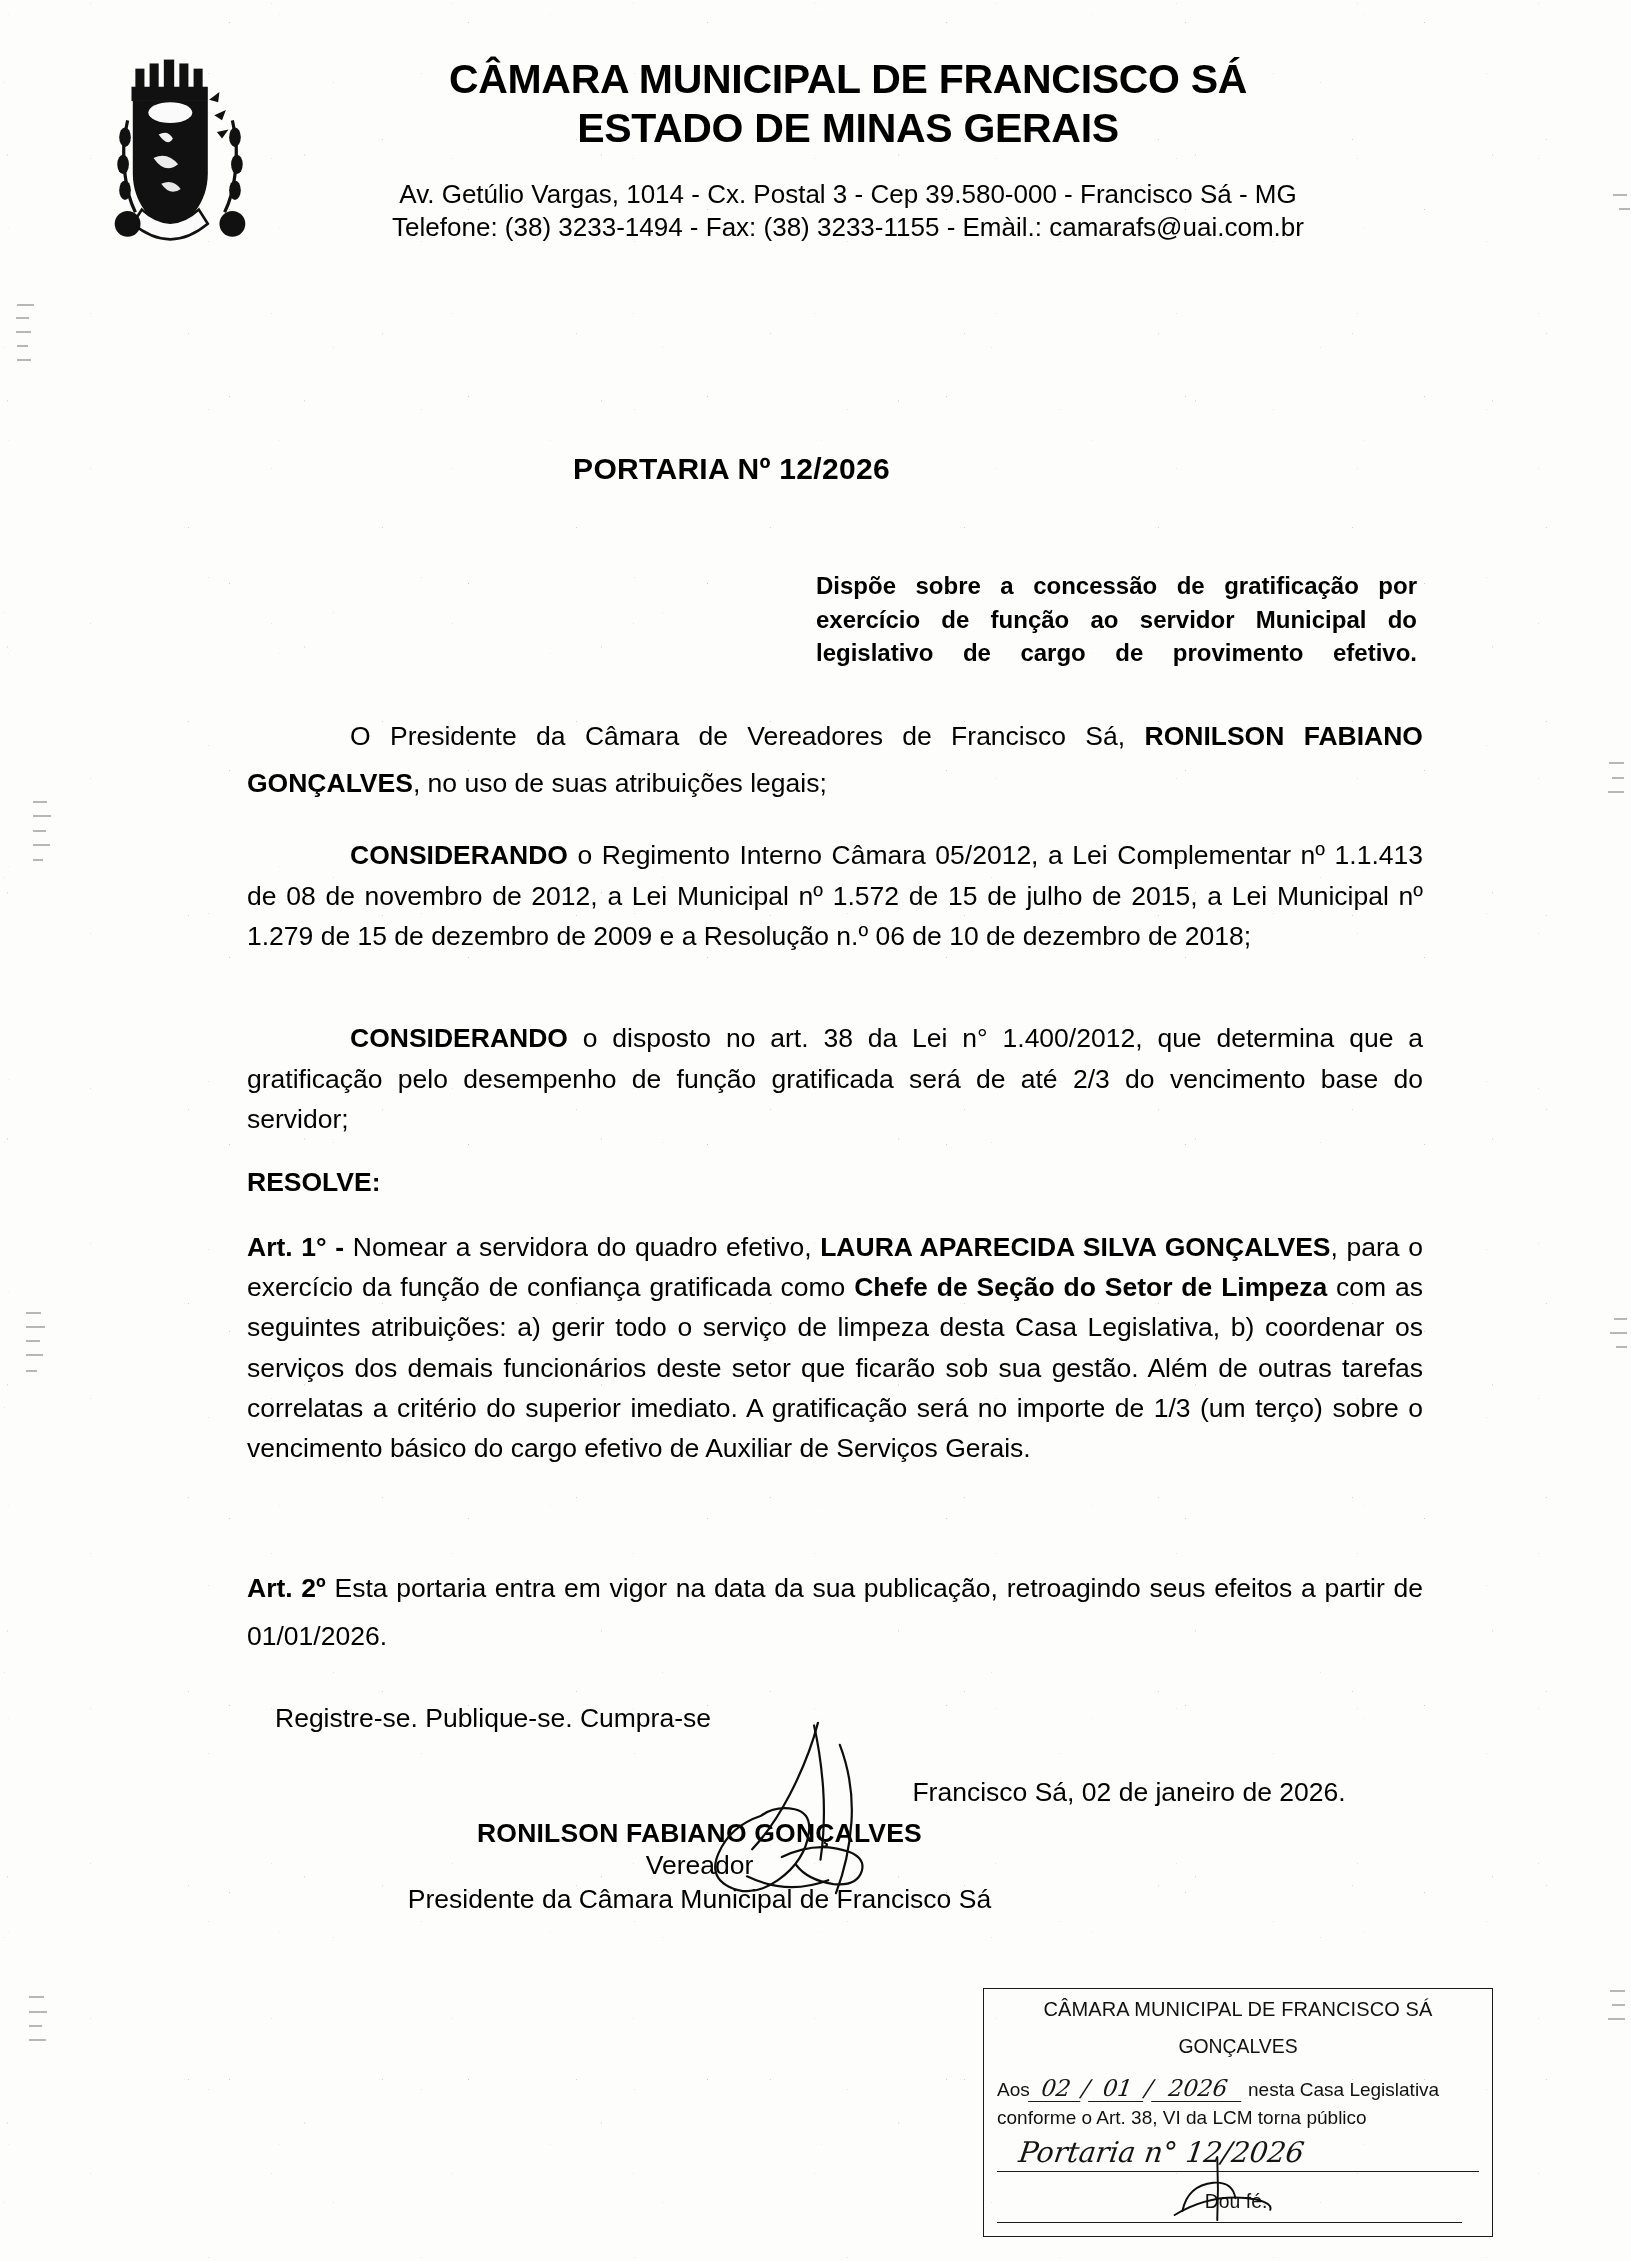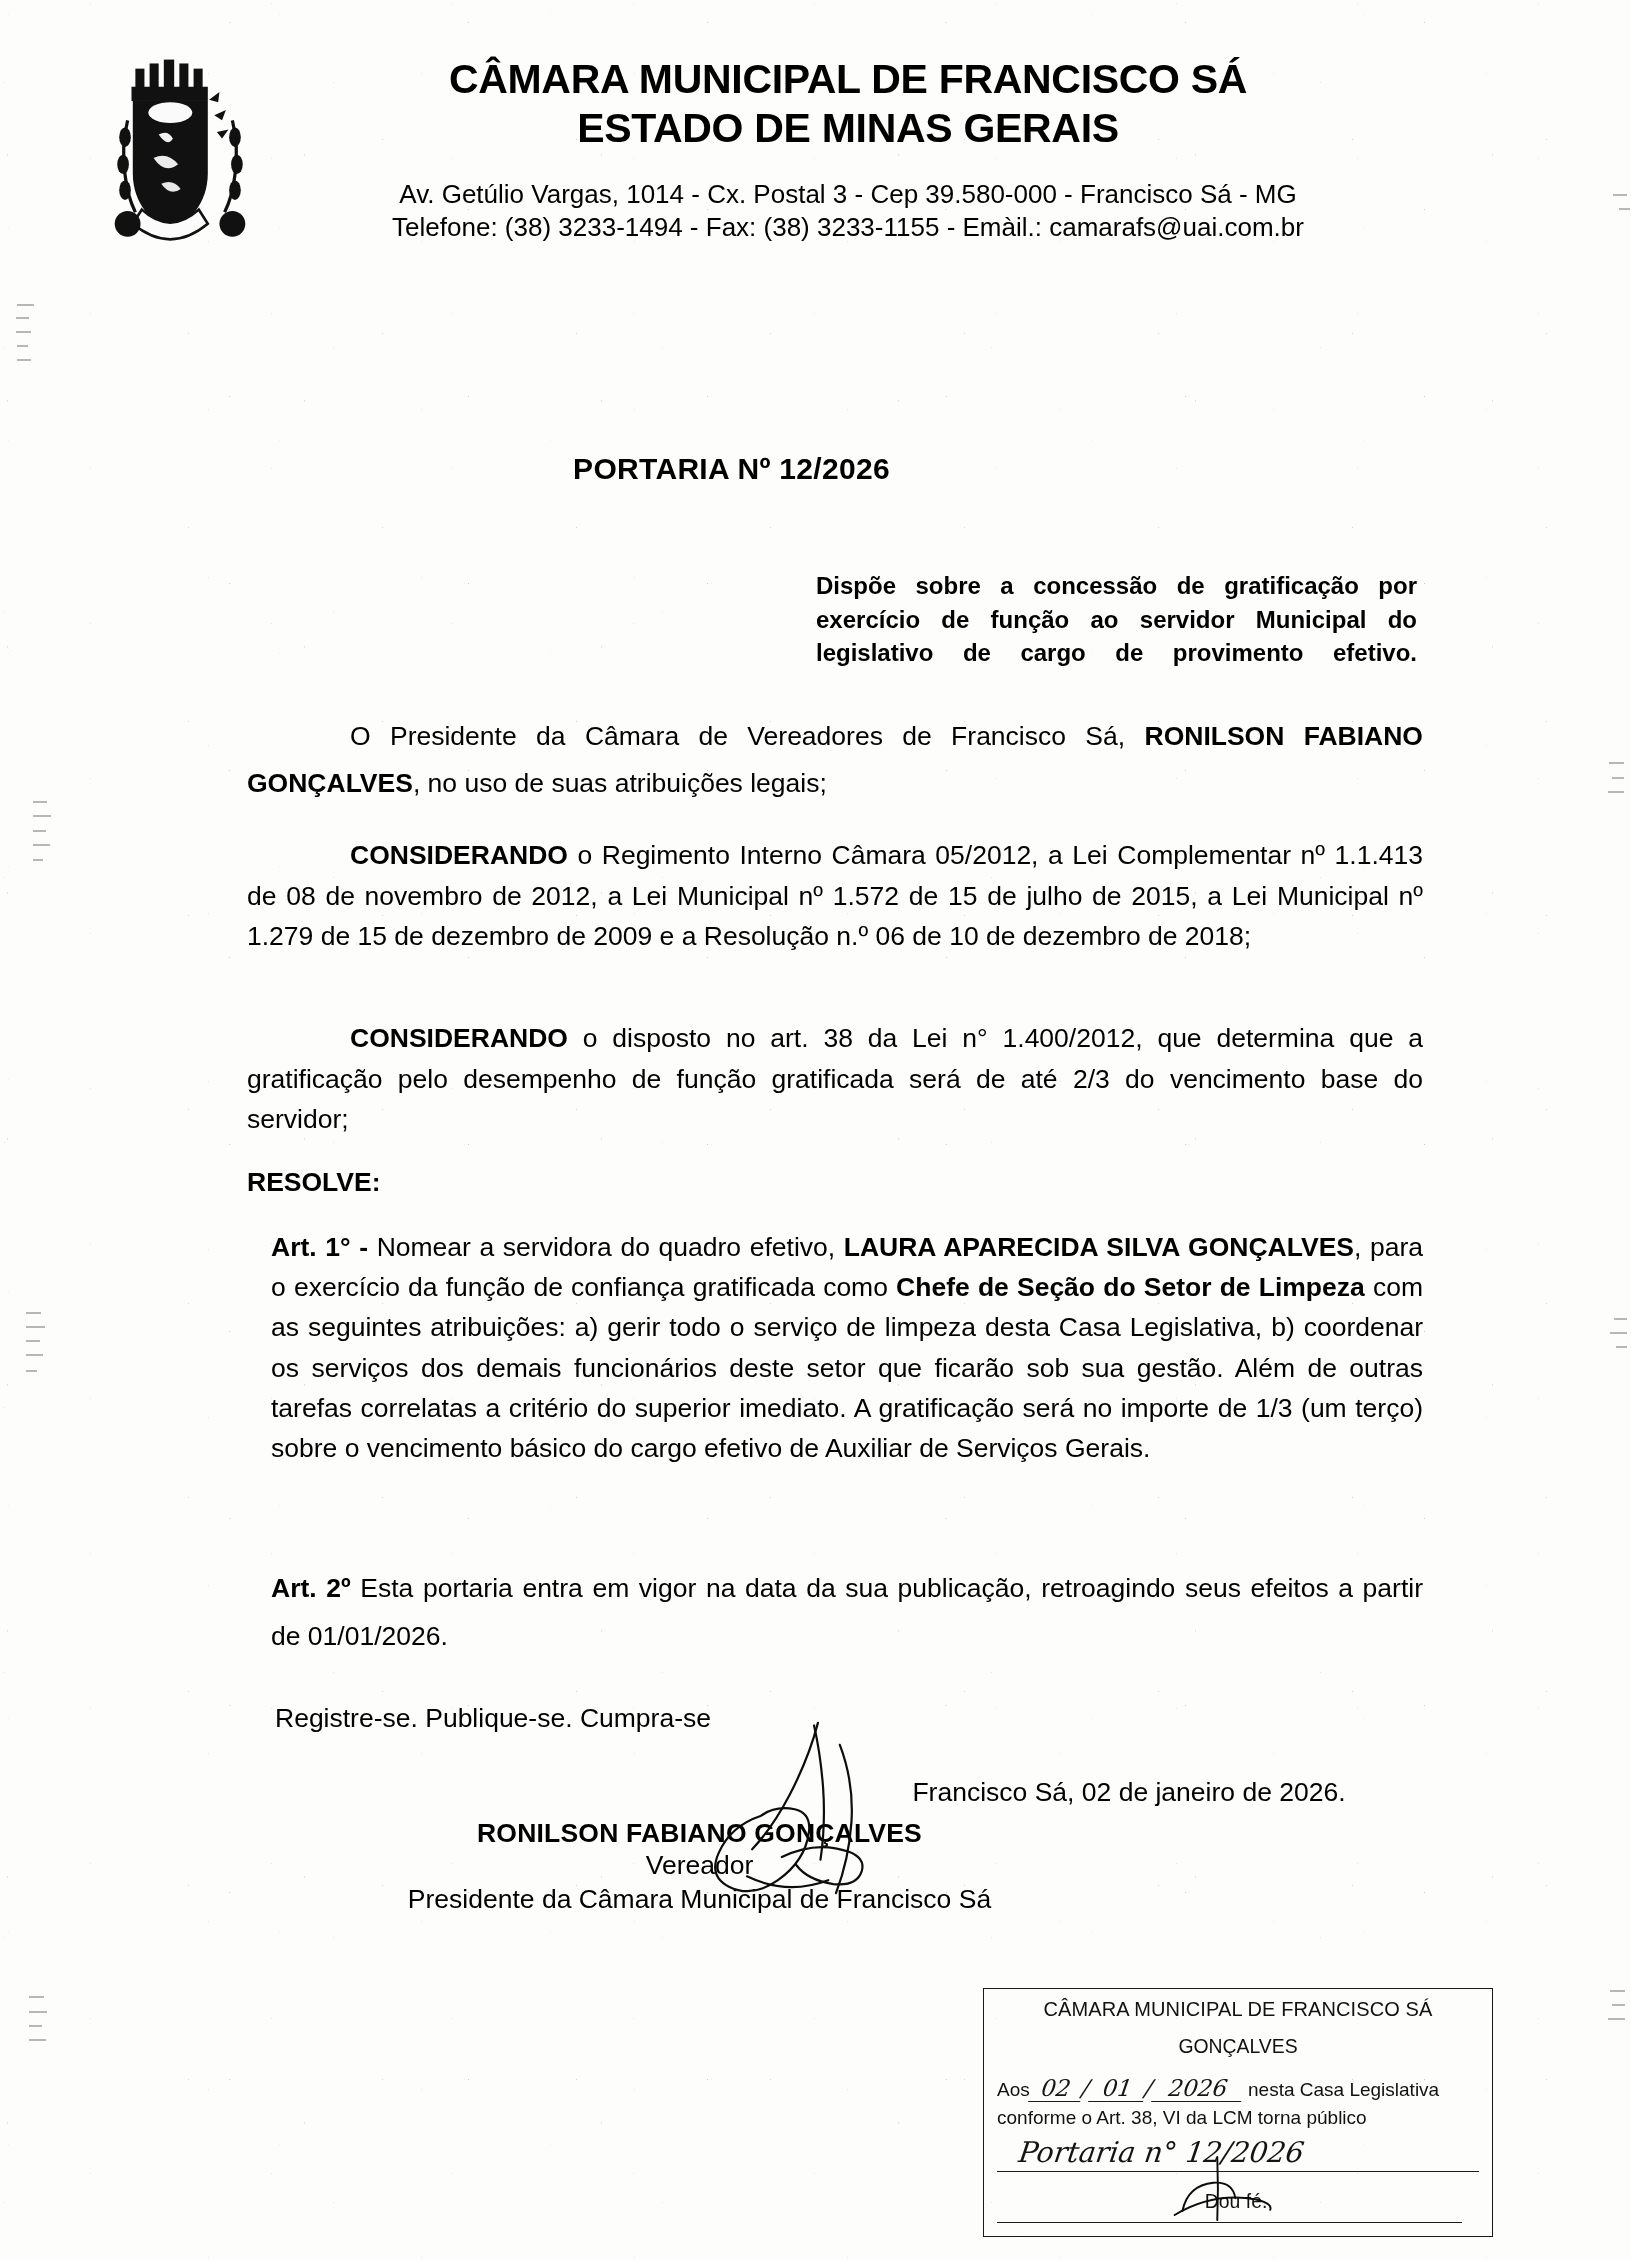--- a/index.html
+++ b/index.html
@@ -131,21 +131,21 @@
     text-align-last: justify;
   }
 
   p.body-par {
     font-size: 26.5px;
     line-height: 1.52;
     text-align: justify;
     margin: 0;
     text-indent: 103px;
   }
-  p.body-par.no-indent { text-indent: 0; margin-left: 24px; }
+  p.body-par.no-indent { text-indent: 0; }
   p.spaced { line-height: 1.78; }
 
   .gap-sm { height: 28.4px; }
   .gap-md { height: 43px; }
   .gap-lg { height: 62px; }
   .gap-xl { height: 97px; }
 
   b, strong { font-weight: bold; }
 
   .resolve {

